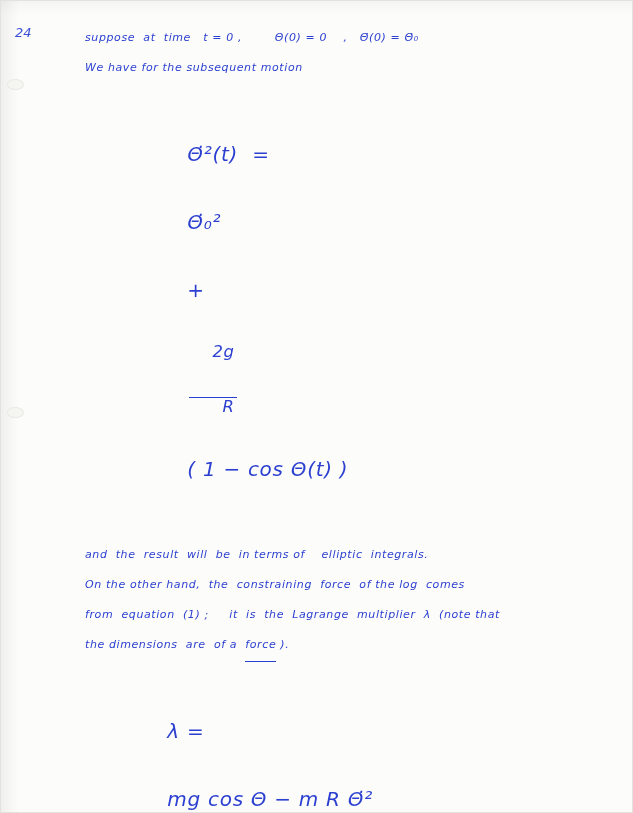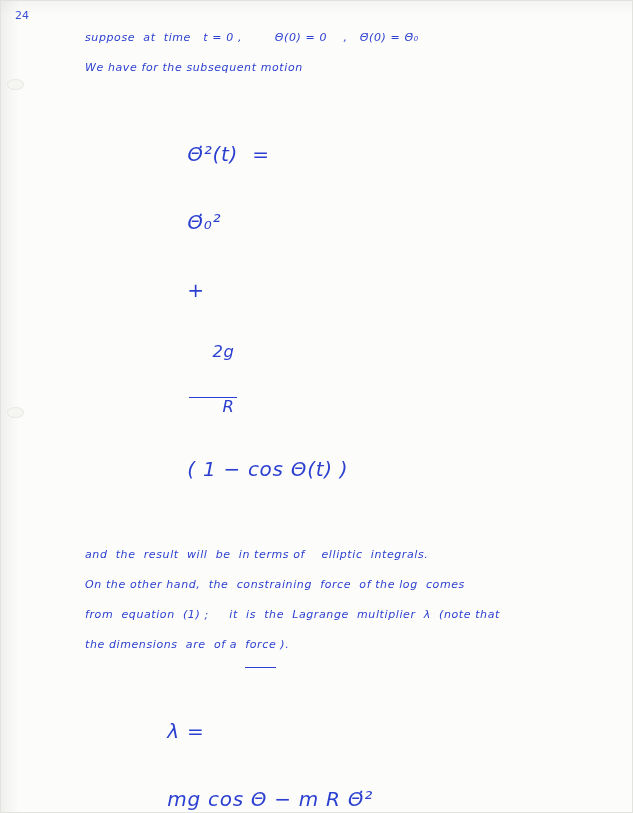--- a/index.html
+++ b/index.html
@@ -27,23 +27,24 @@
     position: absolute;
     inset: 0;
     background:
       linear-gradient(to right, rgba(0,0,0,0.05) 0px, rgba(0,0,0,0.0) 18px),
       linear-gradient(to bottom, rgba(0,0,0,0.03) 0px, rgba(0,0,0,0) 14px);
     pointer-events: none;
   }
   .page-number {
     position: absolute;
     left: 14px;
-    top: 8px;
-    font-size: 11px;
+    top: 24px;
+    font-size: 13px;
     color: #3a4fd8;
+    font-style: italic;
     font-family: "DejaVu Sans", sans-serif;
   }
   .content {
     position: absolute;
     left: 84px;
     top: 22px;
     right: 18px;
   }
   .line {
     color: #2b3fd0;
@@ -71,21 +72,21 @@
     vertical-align: -0.55em;
     text-align: right;
     font-size: 0.82em;
     line-height: 1.1;
     margin: 0 2px;
   }
   .frac .num { display: block; padding: 0 2px; }
   .frac .den { display: block; border-top: 1.3px solid #2b3fd0; padding: 0 2px; }
   .underline-word {
     border-bottom: 1.2px solid #2b3fd0;
-    padding-bottom: 16px;
+    padding-bottom: 10px;
     font-style: italic;
   }
   .hole {
     position: absolute;
     left: 6px;
     width: 15px;
     height: 9px;
     border: 1px solid #e8e8e4;
     border-radius: 50%;
     background: #f5f5f2;

